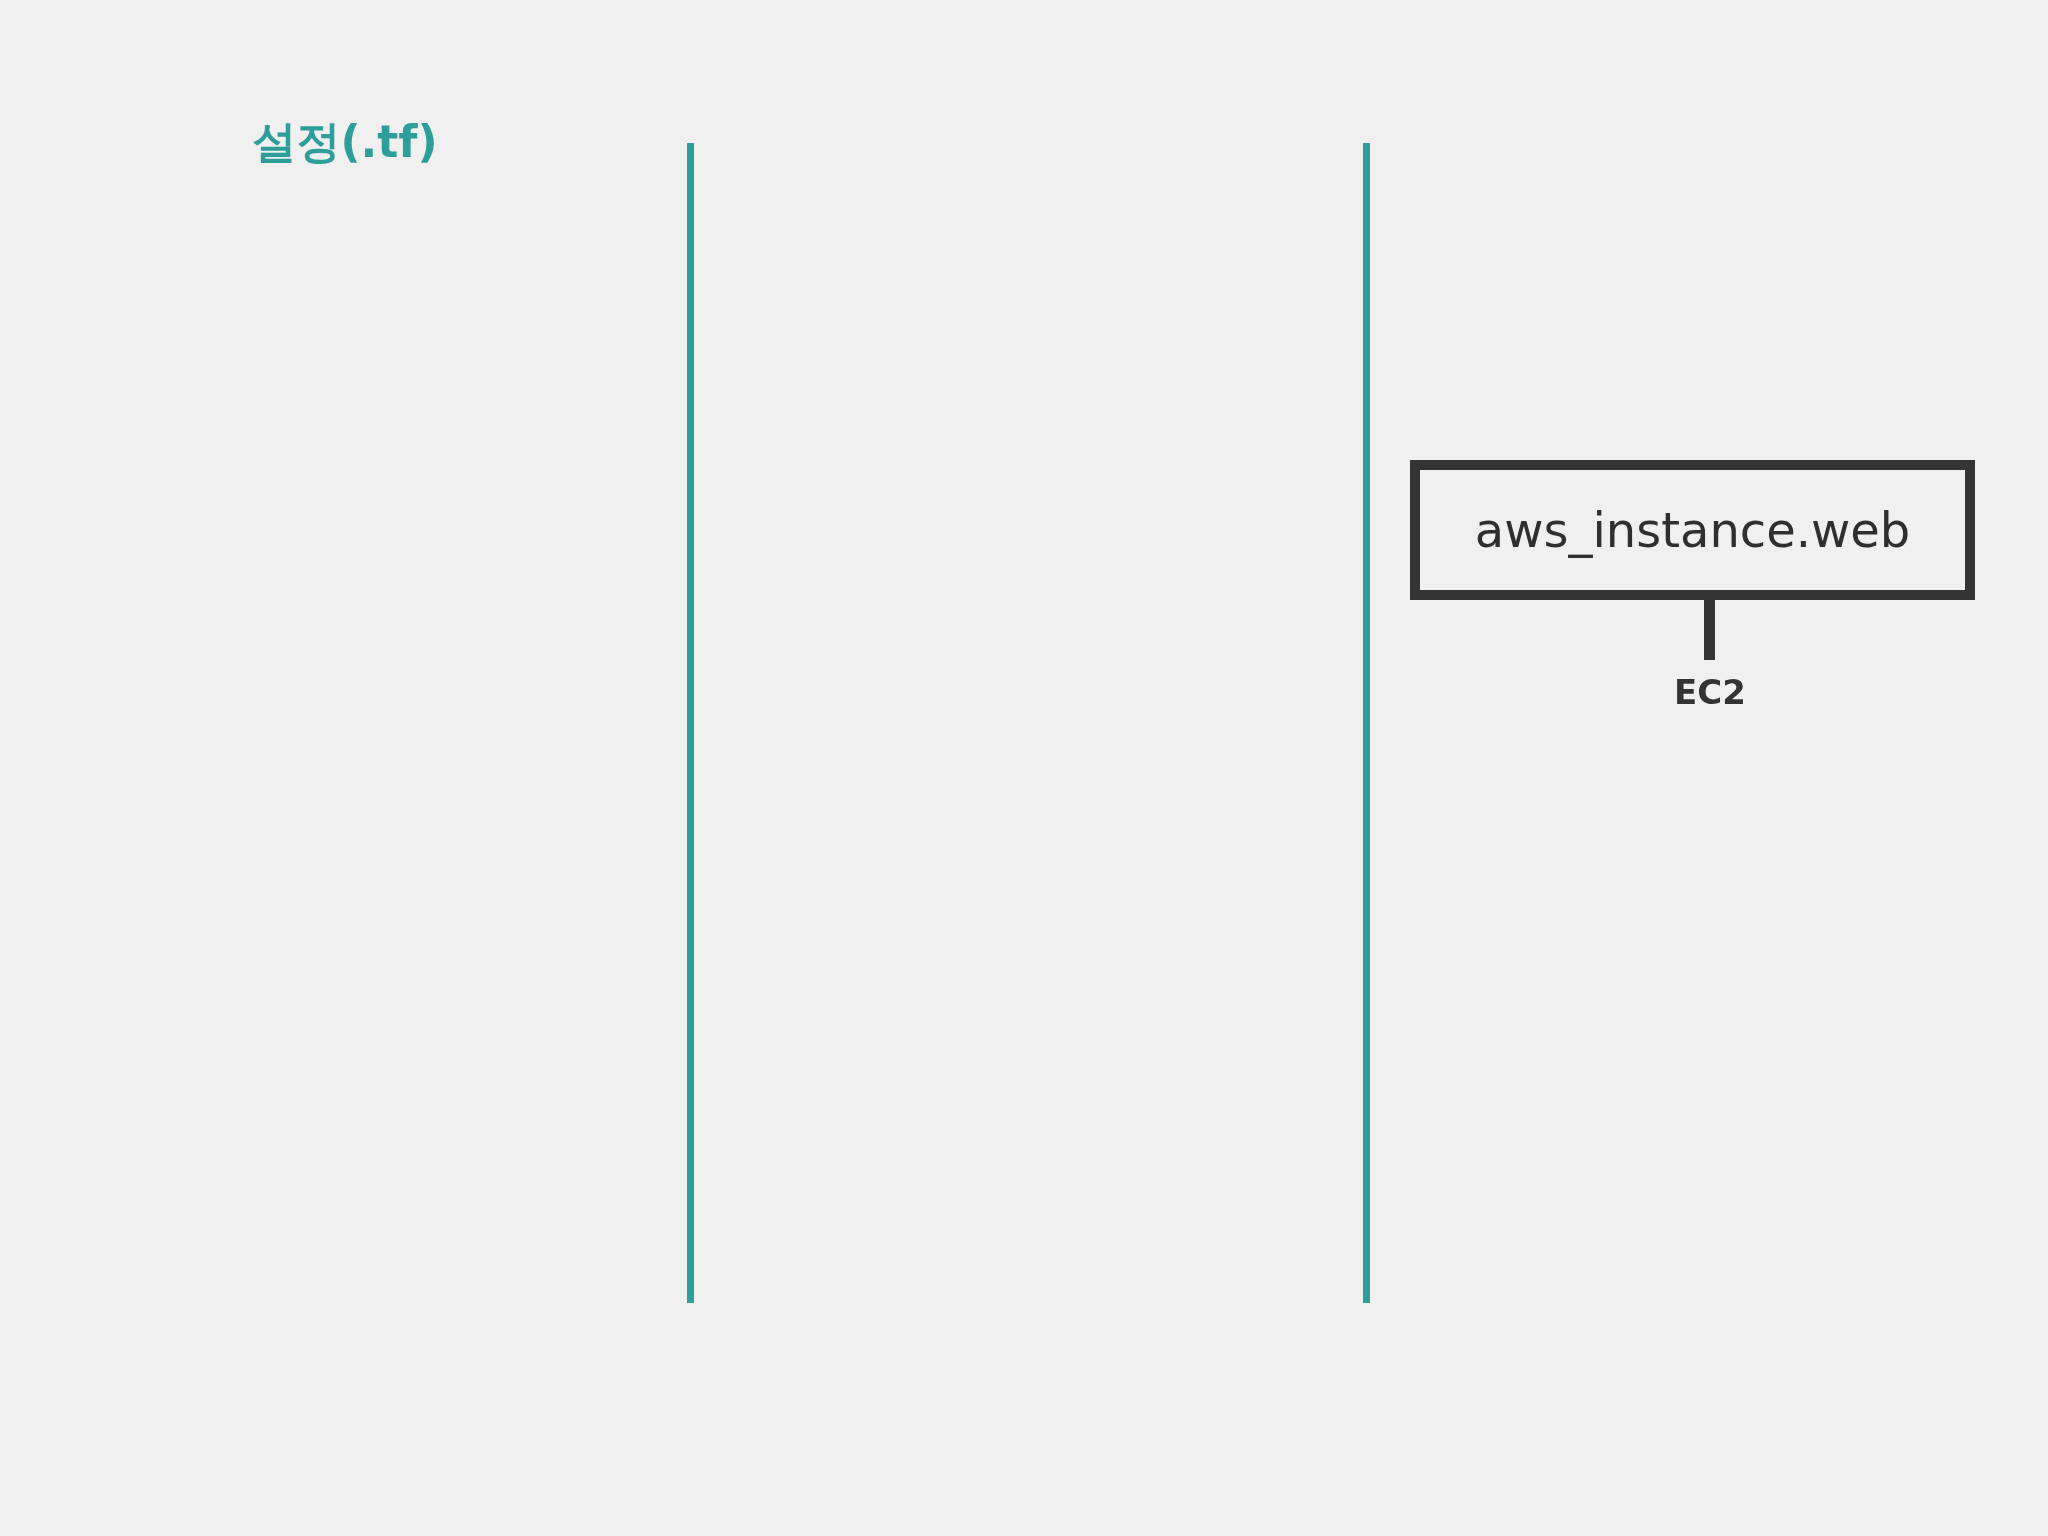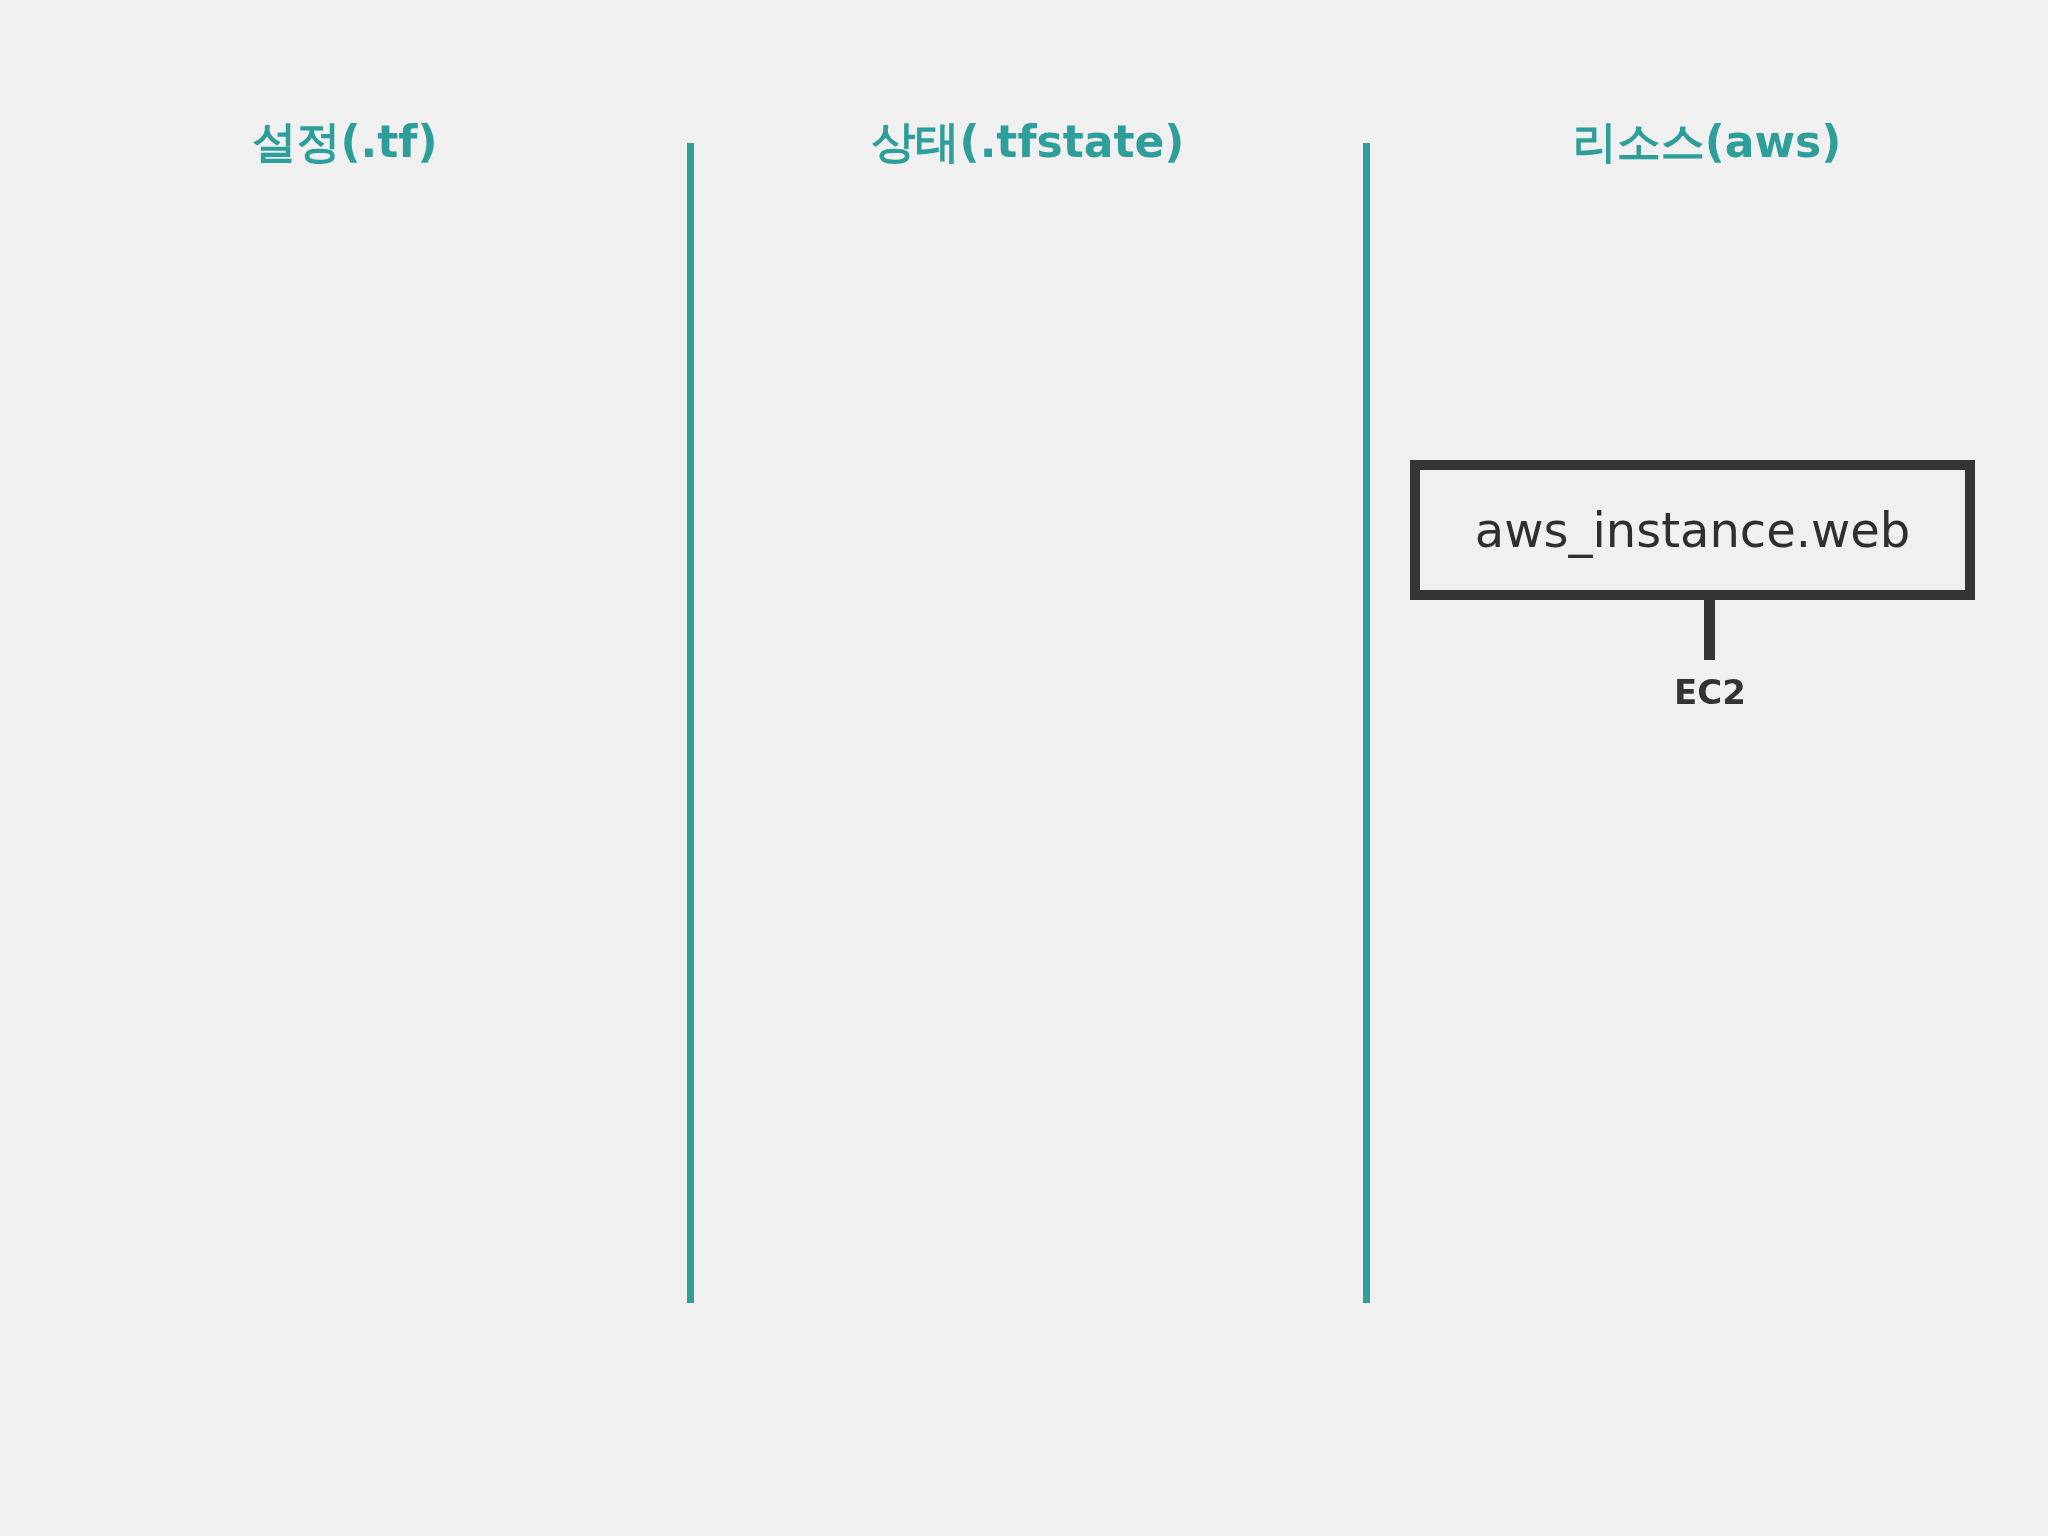--- a/index.html
+++ b/index.html
@@ -90,23 +90,21 @@
     white-space: nowrap;
   }
 </style>
 </head>
 <body>
 
 <div id="canvas">
 
   <div class="col-header" id="header-config">설정(.tf)</div>
 
-  <div class="col-header" id="header-state">상태(.tfstate)</div>
 
-  <div class="col-header" id="header-resource">리소스(aws)</div>
 
   <div class="divider" id="divider-1"></div>
 
   <div class="divider" id="divider-2"></div>
 
   <div id="resource-box">
     <span id="resource-box-label">aws_instance.web</span>
   </div>
 
   <div id="connector-stub"></div>

